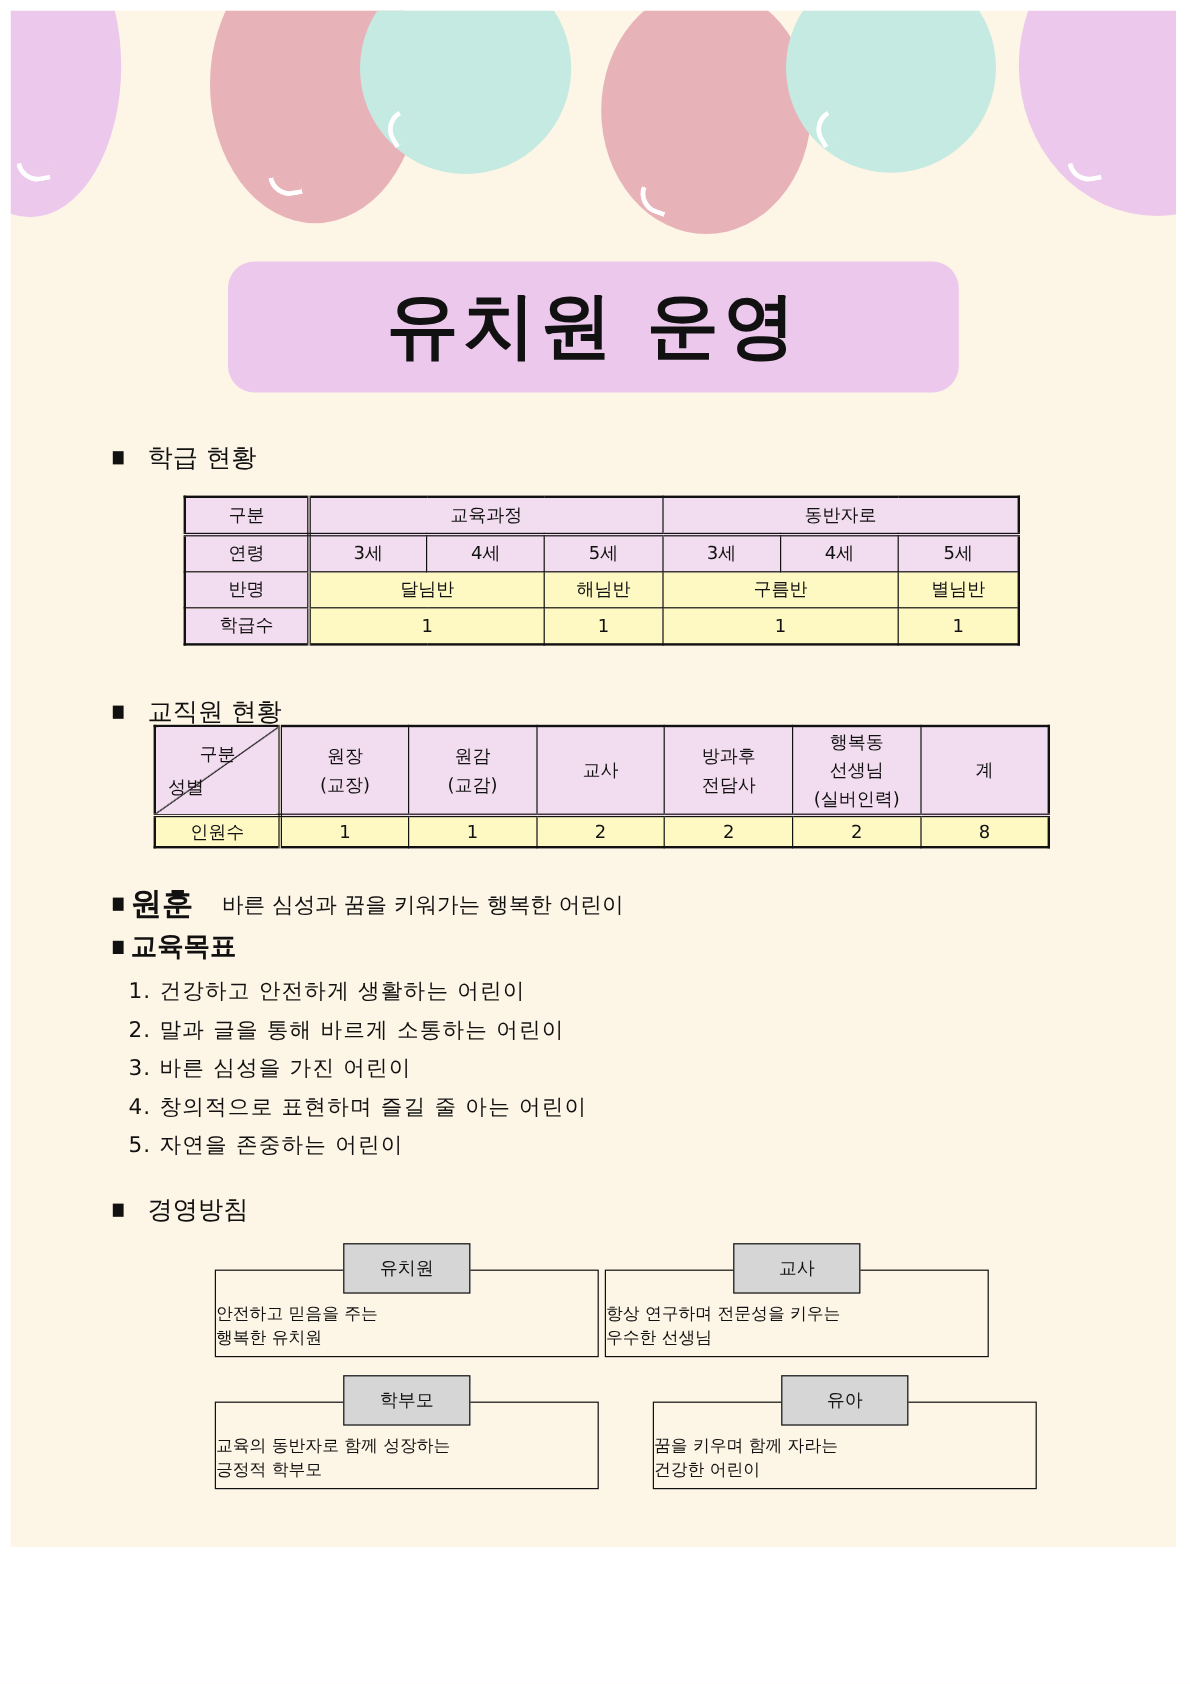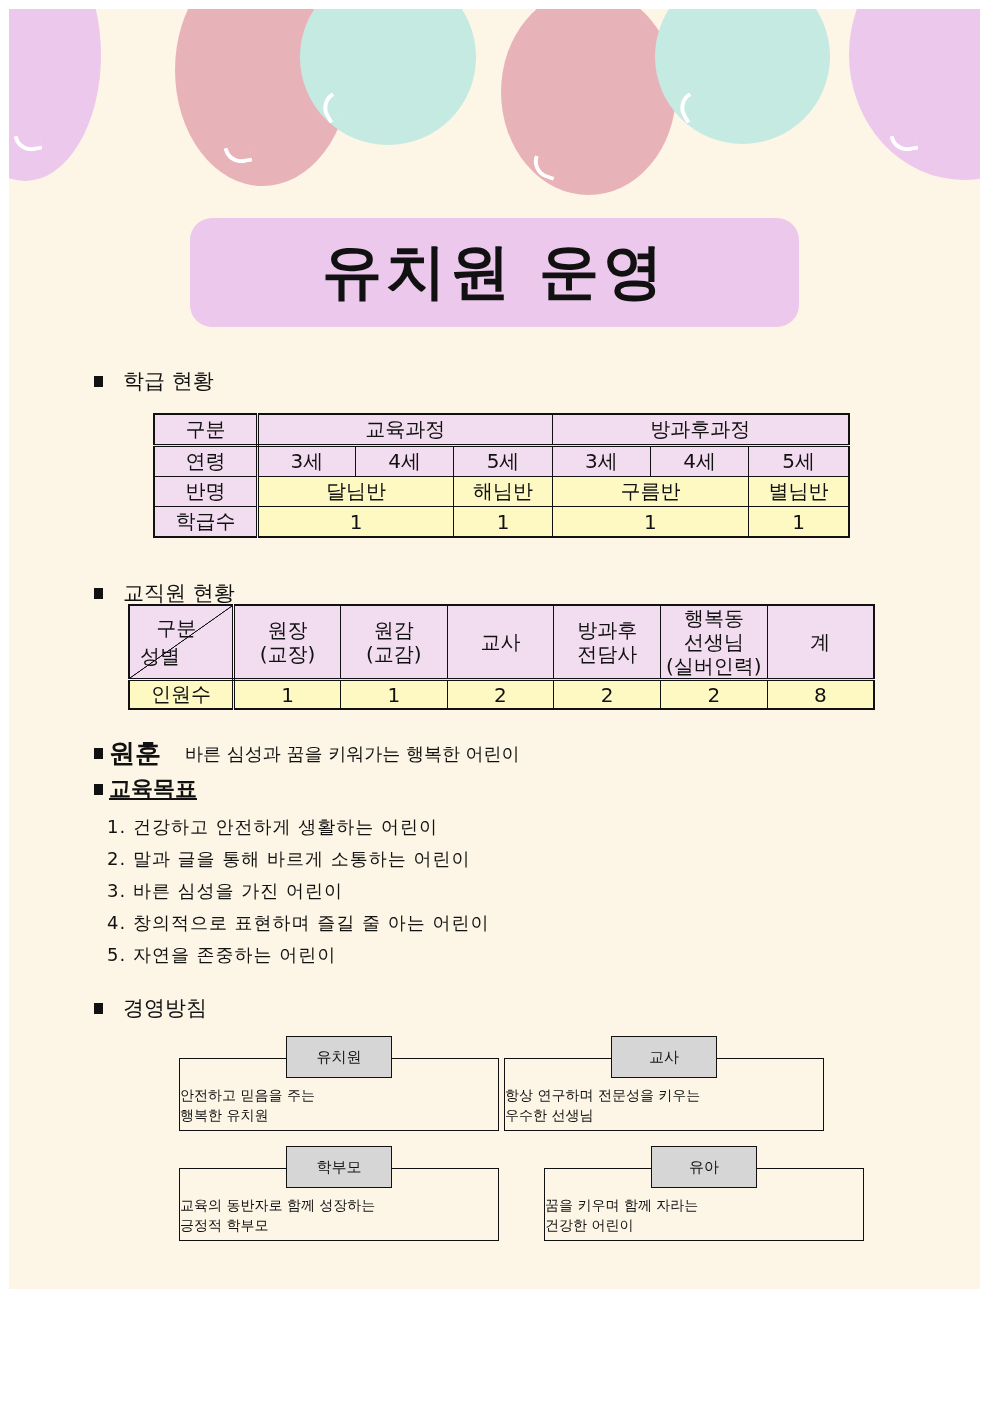--- a/index.html
+++ b/index.html
@@ -5,39 +5,39 @@
   html, body { margin:0; padding:0; background:#ffffff; }
   body { width:992px; height:1403px; position:relative; overflow:hidden;
          font-family:"DejaVu Sans", "Liberation Sans", sans-serif; color:#111; }
   .page { position:absolute; left:9px; top:9px; width:971px; height:1280px; background:#fdf5e6; overflow:hidden; }
   .balloon { position:absolute; border-radius:50%; }
   .shine { position:absolute; width:22px; height:14px; border-bottom:4px solid #fff; border-left:4px solid #fff; border-radius:0 0 0 18px; transform:rotate(-10deg); }
   .banner { position:absolute; left:181px; top:209px; width:609px; height:109px; background:#ecc9ec; border-radius:22px;
             display:flex; align-items:center; justify-content:center; font-size:60px; font-weight:bold; letter-spacing:4px; }
   .sec { position:absolute; font-size:21px; display:flex; align-items:center; }
   .sq { display:inline-block; width:9px; height:11px; background:#111; margin-right:20px; }
-  table { border-collapse:collapse; position:absolute; font-size:20px; }
+  table { border-collapse:collapse; position:absolute; font-size:15px; }
   td { border:1px solid #111; text-align:center; padding:0; }
   .pink { background:#f2dcef; }
   .cream { background:#fef9c3; }
   .t1 { left:144px; top:404px; width:697px; border:2px solid #111; }
   .t1 td { height:29px; }
   .t1 td.lh { border-right:3px double #111; }
   .t1 tr.hr td { border-bottom:3px double #111; }
   .t2 { left:119px; top:595px; width:747px; border:2px solid #111; }
   .t2 tr.hr td { border-bottom:3px double #111; height:68px; line-height:24px; }
   .t2 td.lh { border-right:3px double #111; }
   .t2 tr.dr td { height:24px; }
   .diag { position:relative; background:linear-gradient(to top right, transparent 49.3%, #111 50%, transparent 50.7%) , linear-gradient(to bottom right, transparent 49.5%, #111 50%, transparent 50.5%); }
   .diag { background:linear-gradient(to bottom right, #f2dcef 49.4%, #111 49.8%, #111 50.2%, #f2dcef 50.6%); }
   .diag .a { position:absolute; right:36px; top:10px; }
   .diag .b { position:absolute; left:10px; bottom:10px; }
   .motto { position:absolute; left:85px; top:727px; display:flex; align-items:center; font-size:18px; }
   .motto .k { font-size:26px; font-weight:bold; margin-right:24px; margin-left:6px; }
-  .goalh { position:absolute; left:85px; top:765px; font-size:22px; font-weight:bold; display:flex; align-items:center;text-decoration:underline; }
+  .goalh { position:absolute; left:85px; top:765px; font-size:22px; font-weight:bold; display:flex; align-items:center; }
   .goals { position:absolute; left:98px; top:802px; font-size:18px; line-height:32px; margin:0; padding:0; list-style:none; letter-spacing:1px; }
   .box { position:absolute; width:318px; height:71px; border:1px solid #111; background:#fdf5e6; }
   .box .tag { position:absolute; left:106px; top:-23px; width:104px; height:40px; background:#d6d6d6; border:1px solid #111;
               display:flex; align-items:center; justify-content:center; font-size:15px; }
   .box .txt { position:absolute; left:0; right:0; top:26px; font-size:14px; line-height:20px; }
   .stripe { position:absolute; left:0; width:971px; height:15px; }
 </style>
 </head>
 <body>
 
@@ -76,21 +76,21 @@
         <col style="width:98px">
         <col style="width:98px">
         <col style="width:98px">
         <col style="width:98px">
         <col style="width:100px">
       </colgroup>
     <tbody>
         <tr class="hr pink">
       <td class="lh">구분</td>
       <td colspan="3">교육과정</td>
-      <td colspan="3">방과후과정</td>
+      <td colspan="3">동반자로</td>
     </tr>
     <tr class="pink">
       <td class="lh">연령</td>
       <td>3세</td>
       <td>4세</td>
       <td>5세</td>
       <td>3세</td>
       <td>4세</td>
       <td>5세</td>
     </tr>

